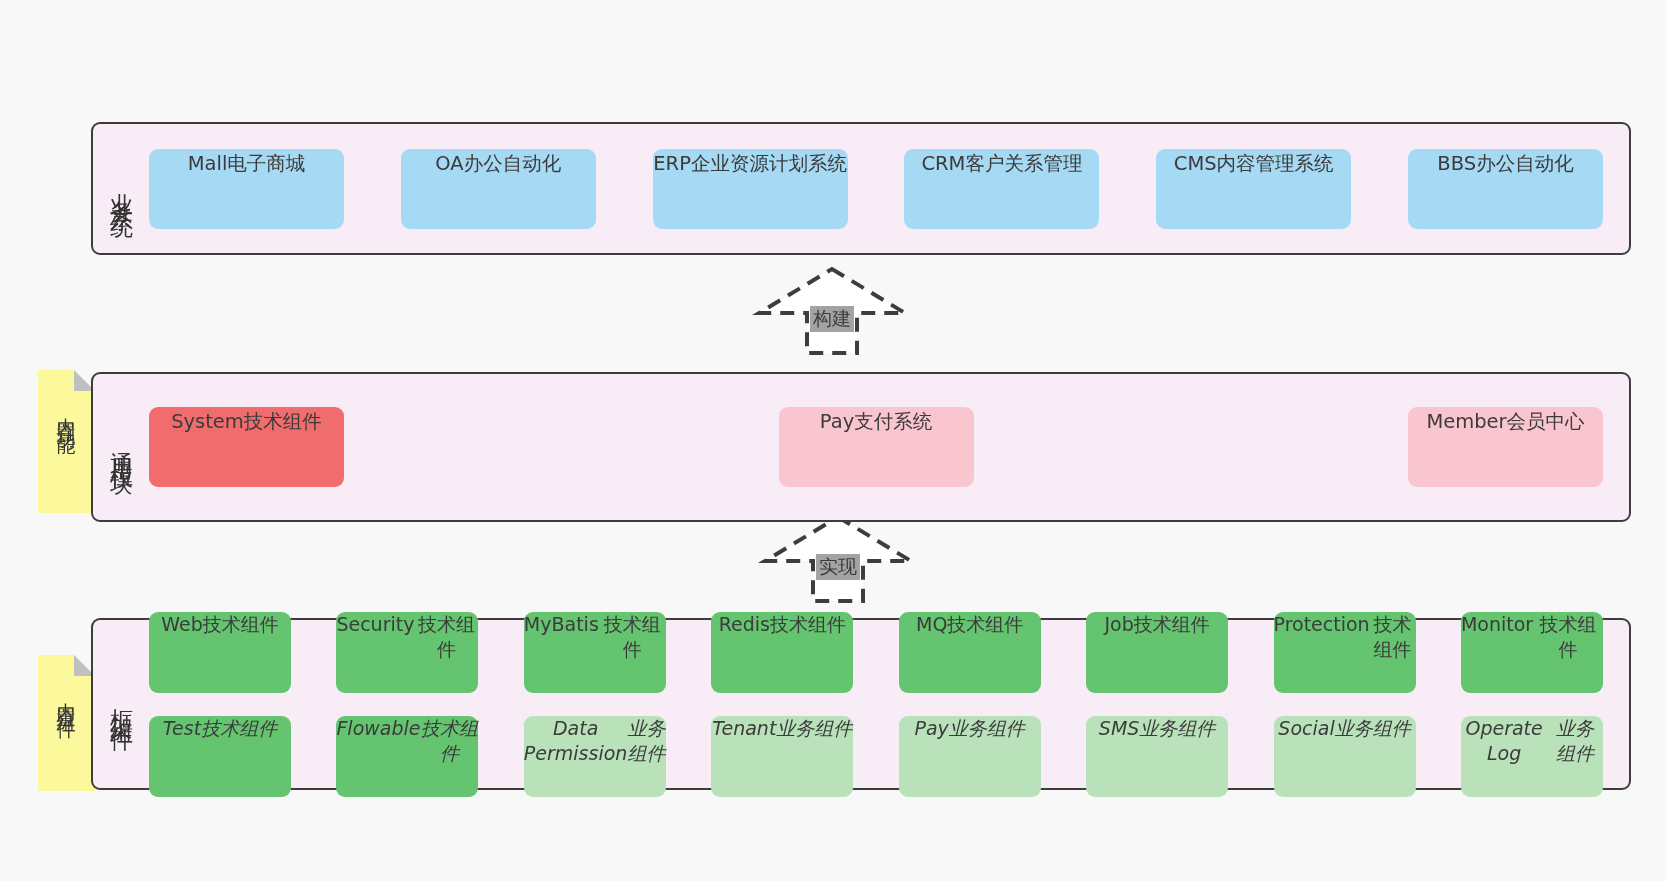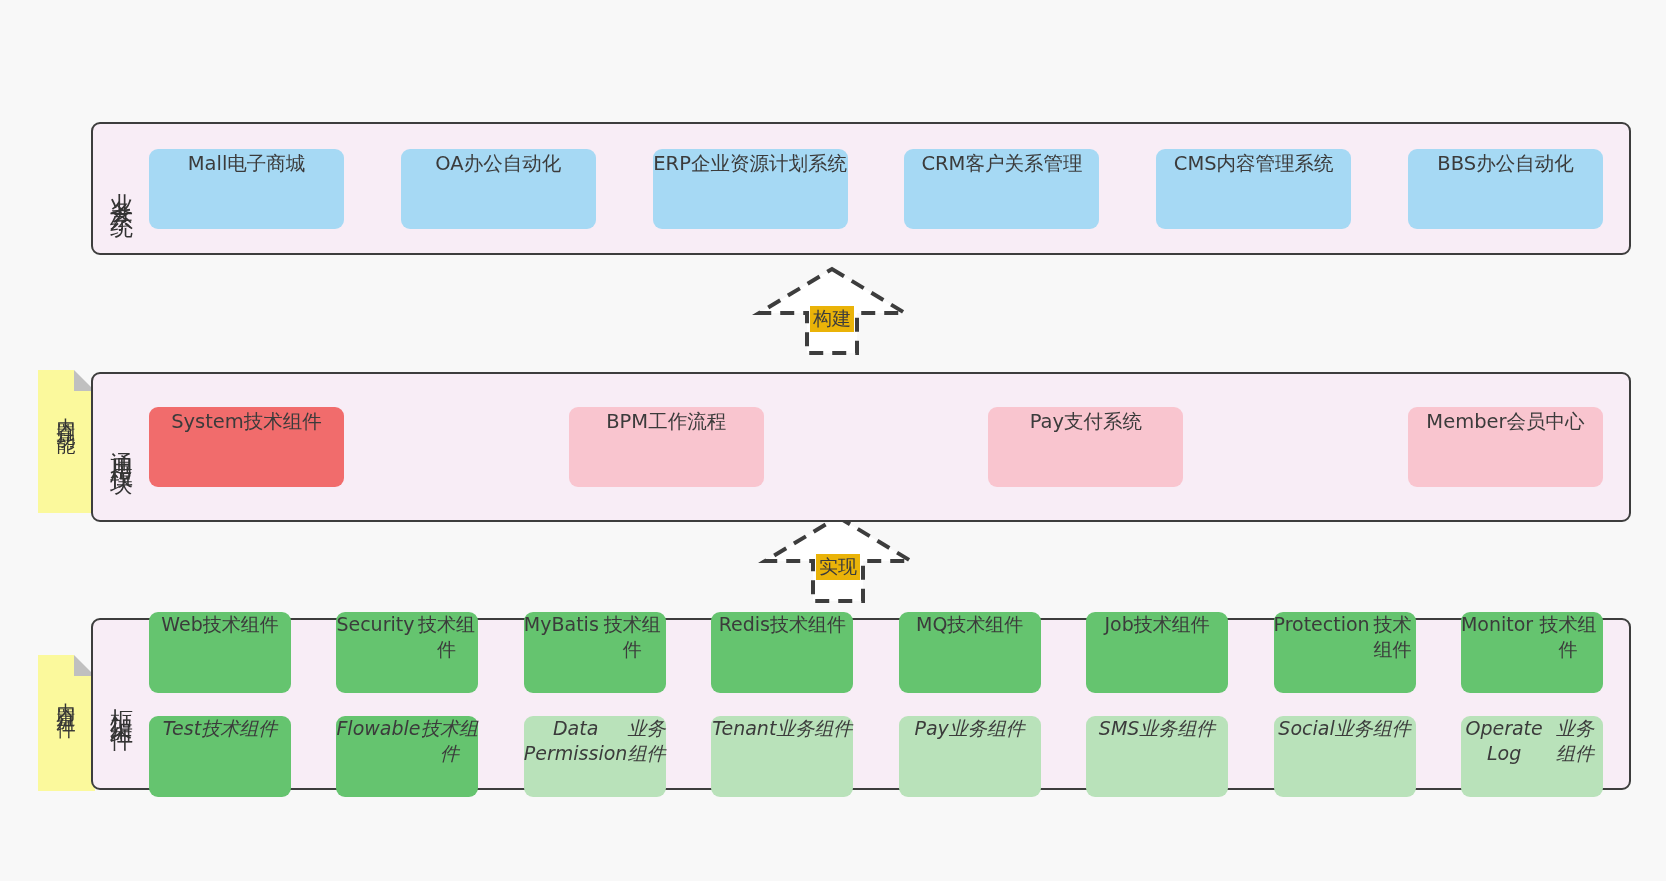--- a/index.html
+++ b/index.html
@@ -57,21 +57,21 @@
   .sticky-label{
     writing-mode:vertical-lr;text-orientation:upright;
     font-size:19px;letter-spacing:6px;color:#333;line-height:1;
   }
   .arrow{position:absolute;width:160px;height:94px;z-index:1;}
   .arrow-build{left:752px;top:264px;}
   .arrow-implement{left:758px;top:512px;}
   .arrow svg{display:block;}
   .arrow-label{
     position:absolute;left:50%;top:42px;transform:translateX(-50%);
-    background:#eab308;padding:0 3px;font-size:19px;color:#3c3c3c;
+    background:#a3a3a3;padding:0 3px;font-size:19px;color:#3c3c3c;
     white-space:nowrap;
   }
 </style>
 </head>
 <body>
 
 <div class="panel panel-business">
   <div class="vlabel">业务系统</div>
   <div class="row">
     <div class="bx bx-wide c-blue">
@@ -112,24 +112,20 @@
   <span class="sticky-label">内置功能</span>
 </div>
 <div class="panel panel-modules">
   <div class="vlabel">通用模块</div>
   <div class="row">
     <div class="bx bx-wide c-red">
       <span>System</span>
       <span>技术组件</span>
     </div>
     <div class="bx bx-wide c-pink">
-      <span>BPM</span>
-      <span>工作流程</span>
-    </div>
-    <div class="bx bx-wide c-pink">
       <span>Pay</span>
       <span>支付系统</span>
     </div>
     <div class="bx bx-wide c-pink">
       <span>Member</span>
       <span>会员中心</span>
     </div>
   </div>
 </div>
 

